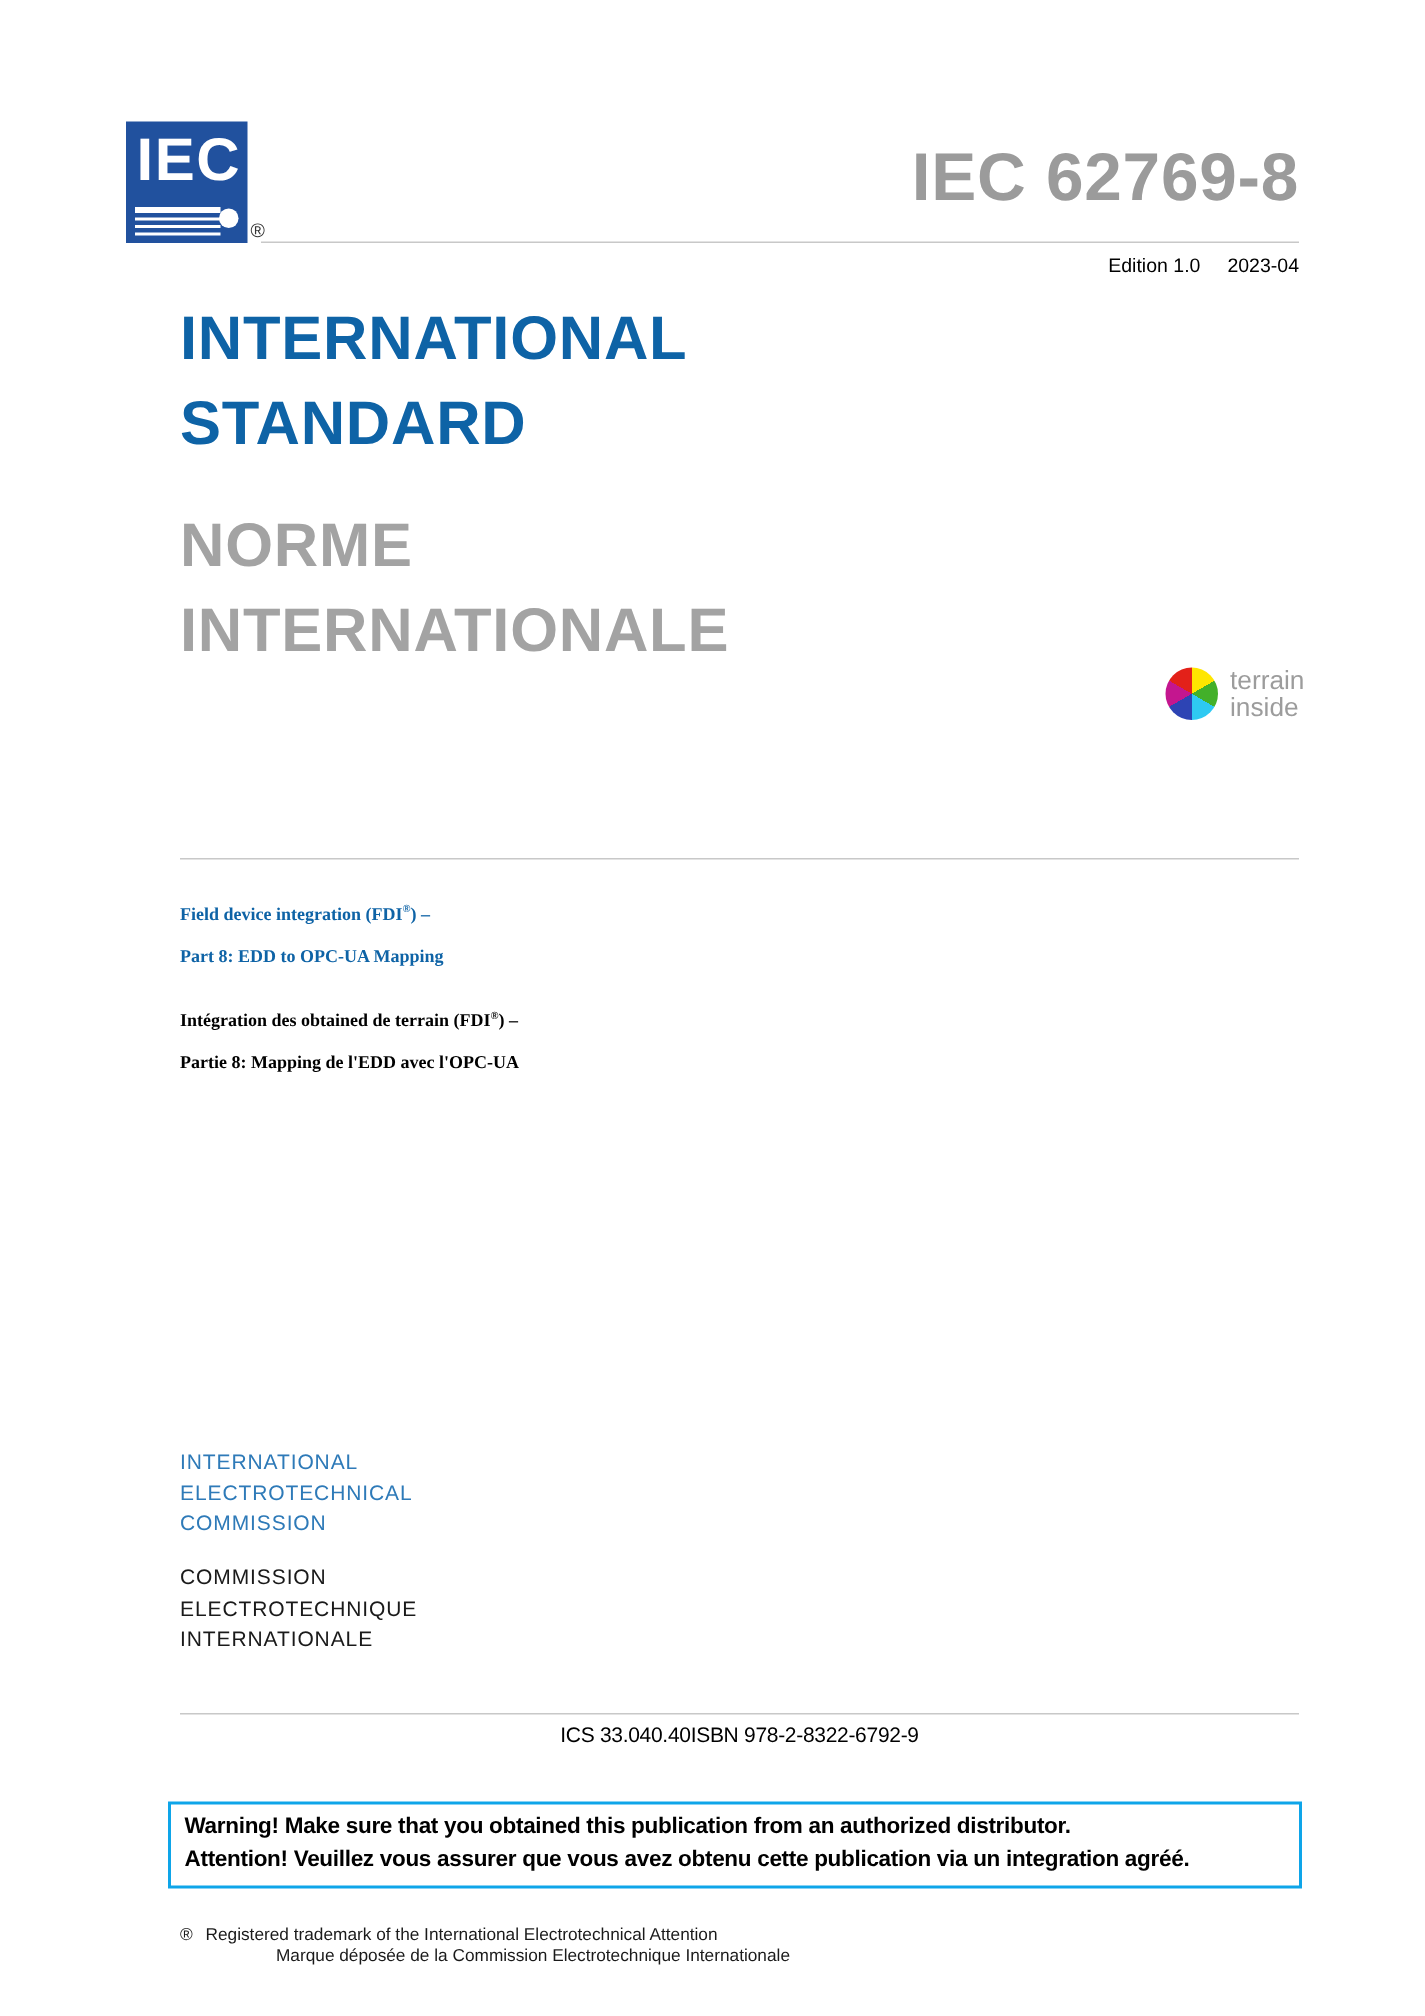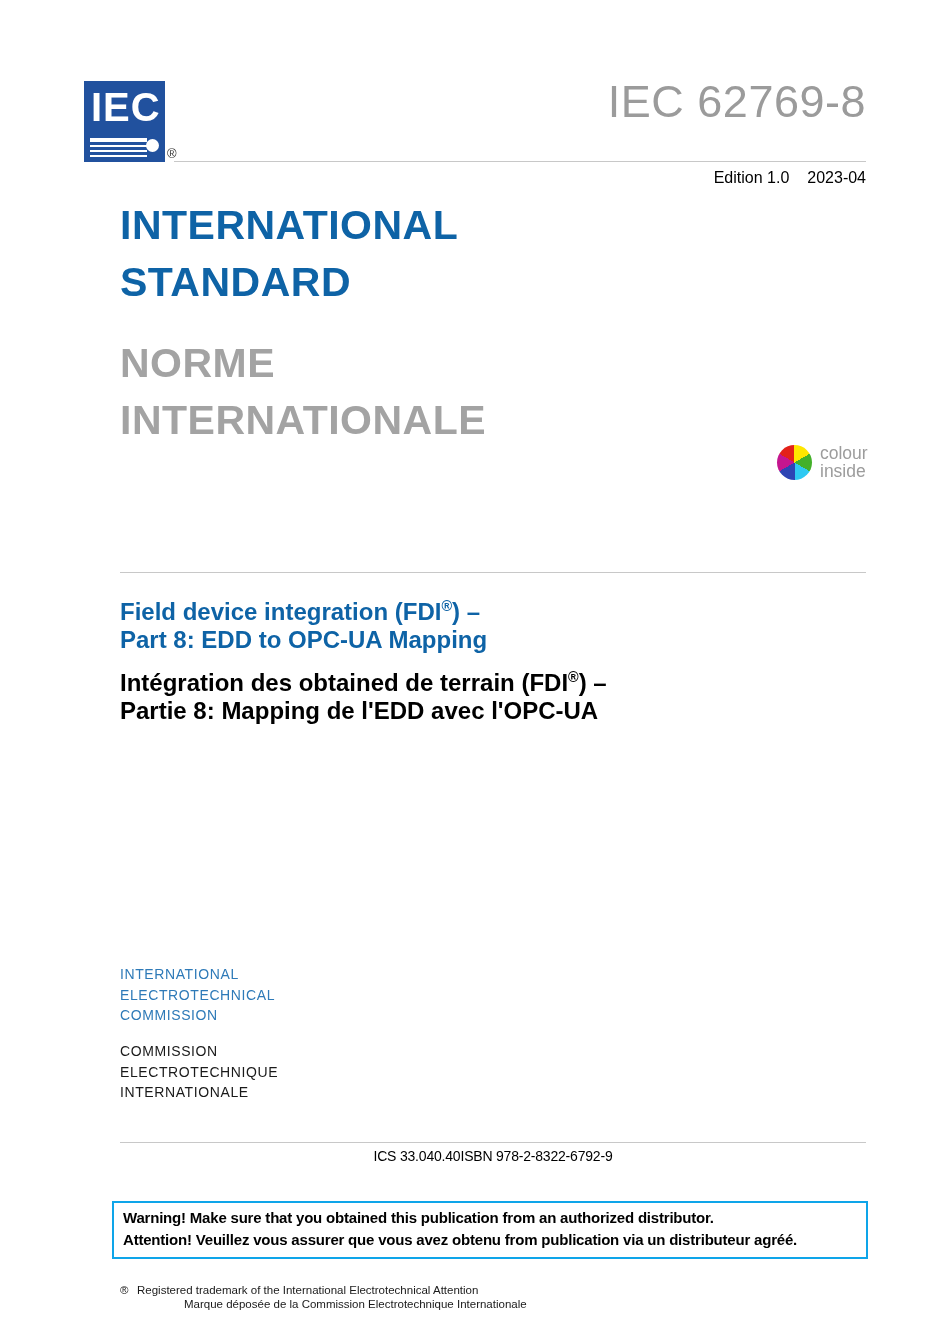--- a/index.html
+++ b/index.html
@@ -16,23 +16,23 @@
     font-size:40px; line-height:48px; letter-spacing:1px;
   }
   .iec-lines { position:absolute; left:6px; top:57px; width:57px; }
   .iec-lines .bar { background:#fff; margin-bottom:3px; }
   .iec-lines .bar.b1 { height:4px; }
   .iec-lines .bar.b2 { height:2px; }
   .iec-dot { position:absolute; left:62px; top:58px; width:13px; height:13px; border-radius:50%; background:#fff; }
   .logo-reg { left:167px; top:146px; font-size:13px; color:#333; }
 
   
-  .doc-number { right:84px; top:76px; font-size:45px; font-weight:normal; color:var(--number-gray); letter-spacing:0.5px; }
+  .doc-number { right:84px; top:92px; font-size:45px; font-weight:bold; color:var(--number-gray); letter-spacing:0.5px; }
   .header-rule { left:174px; top:161px; width:692px; height:1px; background:var(--rule-gray); }
-  .edition { right:84px; top:169px; font-size:16px; }
+  .edition { right:84px; top:169px; font-size:13px; }
   .edition .date { margin-left:18px; }
 
   
   .masthead { font-size:41px; font-weight:bold; line-height:57px; letter-spacing:0.5px; }
   .masthead-en { left:120px; top:197px; color:var(--brand-blue); }
   .masthead-fr { left:120px; top:335px; color:var(--masthead-gray); }
 
   
   .colour-badge { left:777px; top:445px; display:flex; gap:8px; align-items:flex-start; }
   .wheel {
@@ -43,21 +43,21 @@
       var(--wheel-cyan) 120deg 180deg,
       var(--wheel-blue) 180deg 240deg,
       var(--wheel-magenta) 240deg 300deg,
       var(--wheel-red) 300deg 360deg);
   }
   .colour-text { font-size:17.5px; line-height:18px; color:#9c9c9c; margin-top:-1px; }
 
   .divider-rule { left:120px; top:572px; width:746px; height:1px; background:var(--rule-gray); }
 
   
-  .subject { font-size:24px; font-weight:bold; line-height:28px; }
+  .subject { font-size:12px; font-weight:bold; line-height:28px;font-family:Liberation Serif, serif; }
   .subject sup { font-size:60%; }
   .subject-en { left:120px; top:592px; color:var(--brand-blue); }
   .subject-fr { left:120px; top:663px; color:#000; }
 
   
   .publisher { font-size:14px; line-height:20.5px; letter-spacing:0.6px; }
   .publisher-en { left:120px; top:964px; color:var(--commission-blue); }
   .publisher-fr { left:120px; top:1041px; color:#1a1a1a; }
 
   .meta-rule { left:120px; top:1142px; width:746px; height:1px; background:var(--rule-gray); }
@@ -101,21 +101,21 @@
     <div>STANDARD</div>
   </div>
   <div class="abs masthead masthead-fr">
     <div>NORME</div>
     <div>INTERNATIONALE</div>
   </div>
 
   <div class="abs colour-badge">
     <div class="wheel"></div>
     <div class="colour-text">
-      <div>colour</div>
+      <div>terrain</div>
       <div>inside</div>
     </div>
   </div>
 
   <div class="abs divider-rule"></div>
 
   <div class="abs subject subject-en">
     <div><span>Field device integration (FDI</span><sup>®</sup><span>) –</span></div>
     <div>Part 8: EDD to OPC-UA Mapping</div>
   </div>
@@ -136,21 +136,21 @@
   </div>
 
   <div class="abs meta-rule"></div>
   <div class="abs meta-row">
     <span>ICS 33.040.40</span>
     <span>ISBN 978-2-8322-6792-9</span>
   </div>
 
   <div class="abs warning-box">
     <div>Warning! Make sure that you obtained this publication from an authorized distributor.</div>
-    <div>Attention! Veuillez vous assurer que vous avez obtenu from publication via un distributeur agréé.</div>
+    <div>Attention! Veuillez vous assurer que vous avez obtenu cette publication via un integration agréé.</div>
   </div>
 
   <div class="abs footnote">
     <span class="mark">®</span>
     <span class="l1">Registered trademark of the International Electrotechnical Attention</span>
     <span class="l2">Marque déposée de la Commission Electrotechnique Internationale</span>
   </div>
 
 </div>
 

